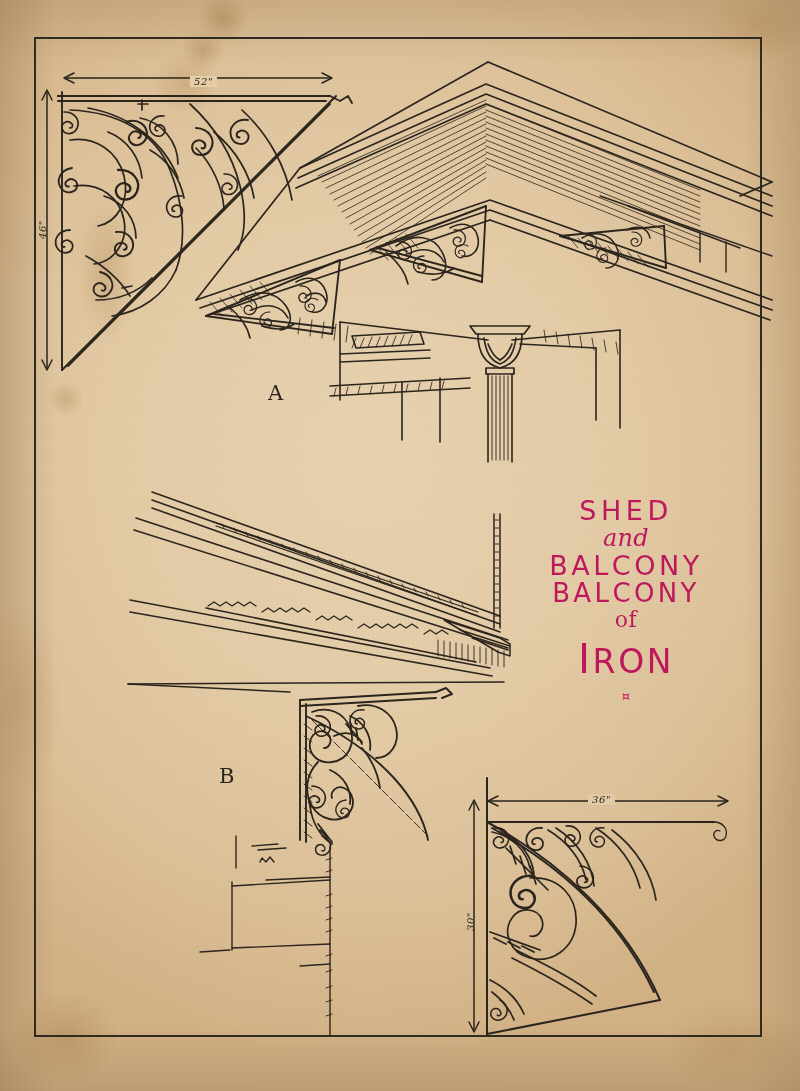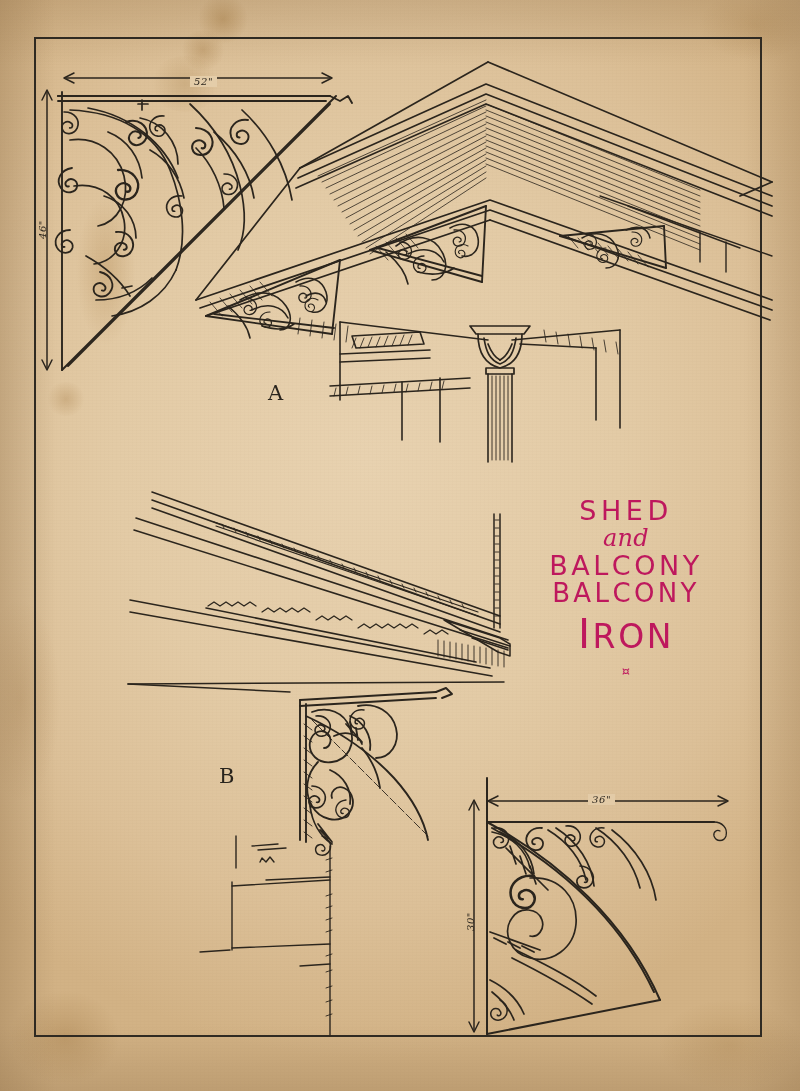--- a/index.html
+++ b/index.html
@@ -725,20 +725,21 @@
 
     </g>
   </svg>
   </div>
 
   <div class="title-block">
     <div class="t-line t-shed">SHED</div>
     <div class="t-line t-and">and</div>
     <div class="t-line t-balcony">BALCONY</div>
     <div class="t-line t-brackets">BALCONY</div>
+    <div class="t-line t-of">of</div>
     <div class="t-line t-iron"><span class="cap">I</span><span>RON</span></div>
     <div class="t-mark">¤</div>
   </div>
 
   <div class="plate-letter" style="left:268px;top:381px;">A</div>
   <div class="plate-letter" style="left:219px;top:764px;">B</div>
 
   <div class="dim-label" style="left:190px;top:76px;background:#e4cda9;padding:0 4px;">52"</div>
   <div class="dim-label vert" style="left:33px;top:224px;">46"</div>
   <div class="dim-label" style="left:588px;top:794px;background:#e3cba7;padding:0 4px;">36"</div>

